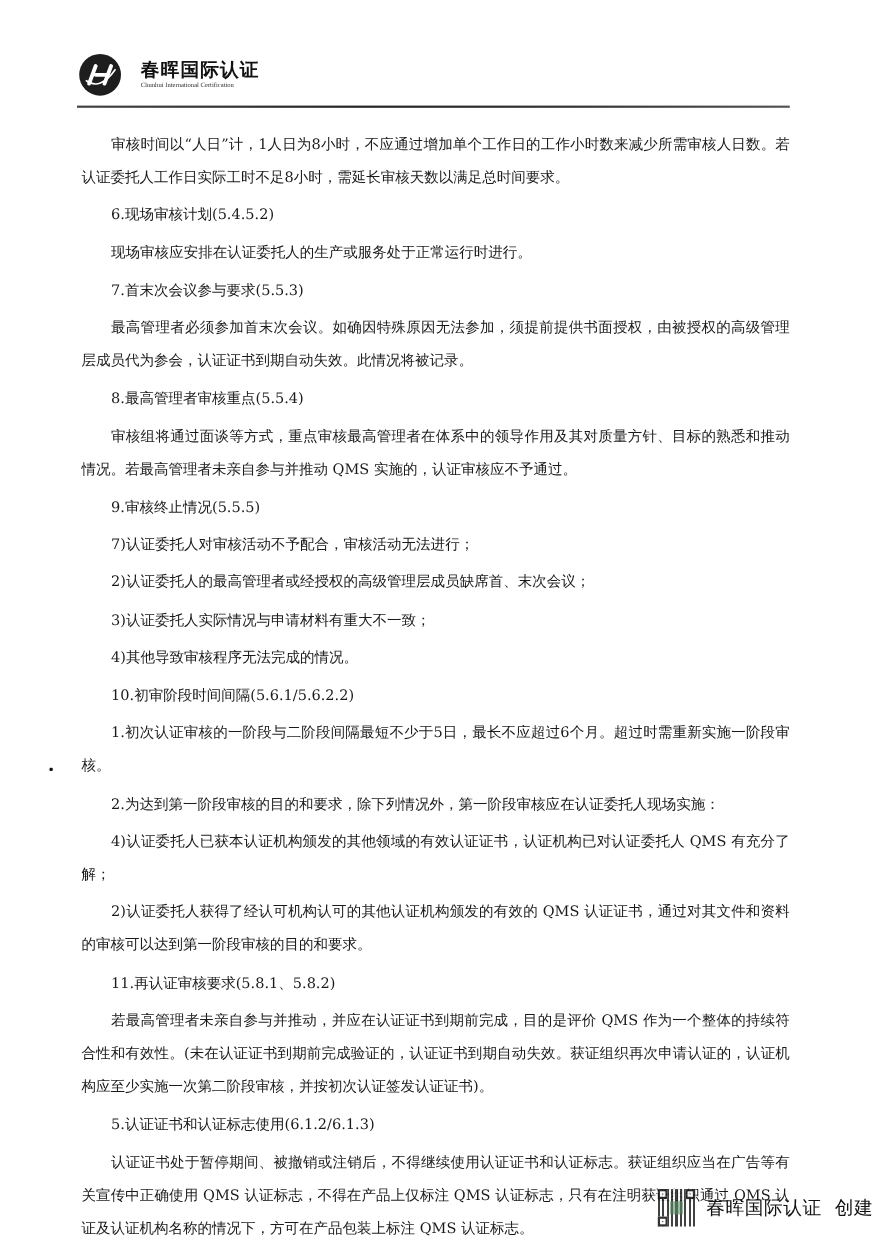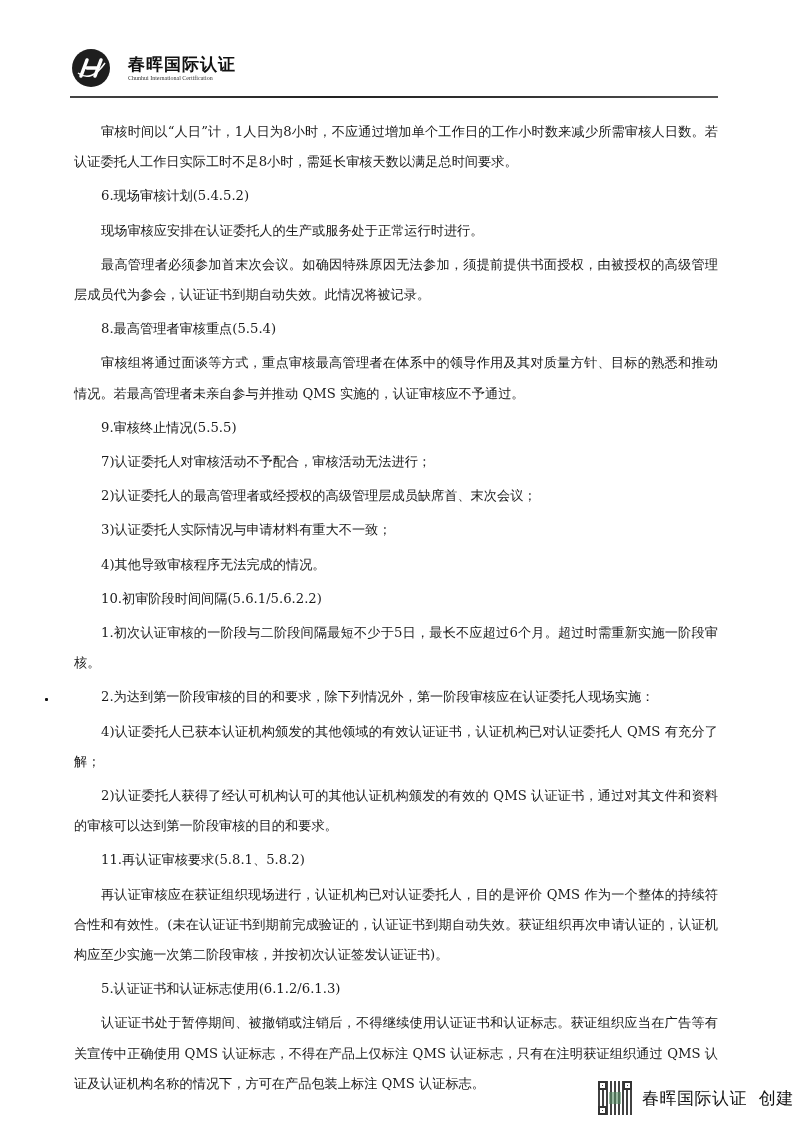--- a/index.html
+++ b/index.html
@@ -73,35 +73,36 @@
     <span class="logo-cn">春晖国际认证</span>
     <span class="logo-en">Chunhui International Certification</span>
   </div>
 </div>
 <div class="header-rule"></div>
 
 <div class="content">
   <p class="indent">审核时间以“人日”计，1人日为8小时，不应通过增加单个工作日的工作小时数来减少所需审核人日数。若认证委托人工作日实际工时不足8小时，需延长审核天数以满足总时间要求。</p>
   <p class="item">6.现场审核计划(5.4.5.2)</p>
   <p class="indent">现场审核应安排在认证委托人的生产或服务处于正常运行时进行。</p>
+  <p class="item">7.首末次会议参与要求(5.5.3)</p>
   <p class="indent">最高管理者必须参加首末次会议。如确因特殊原因无法参加，须提前提供书面授权，由被授权的高级管理层成员代为参会，认证证书到期自动失效。此情况将被记录。</p>
   <p class="item">8.最高管理者审核重点(5.5.4)</p>
   <p class="indent">审核组将通过面谈等方式，重点审核最高管理者在体系中的领导作用及其对质量方针、目标的熟悉和推动情况。若最高管理者未亲自参与并推动 QMS 实施的，认证审核应不予通过。</p>
   <p class="item">9.审核终止情况(5.5.5)</p>
   <p class="item">7)认证委托人对审核活动不予配合，审核活动无法进行；</p>
   <p class="item">2)认证委托人的最高管理者或经授权的高级管理层成员缺席首、末次会议；</p>
   <p class="item">3)认证委托人实际情况与申请材料有重大不一致；</p>
   <p class="item">4)其他导致审核程序无法完成的情况。</p>
   <p class="item">10.初审阶段时间间隔(5.6.1/5.6.2.2)</p>
   <p class="indent">1.初次认证审核的一阶段与二阶段间隔最短不少于5日，最长不应超过6个月。超过时需重新实施一阶段审核。</p>
   <p class="indent">2.为达到第一阶段审核的目的和要求，除下列情况外，第一阶段审核应在认证委托人现场实施：</p>
   <p class="indent">4)认证委托人已获本认证机构颁发的其他领域的有效认证证书，认证机构已对认证委托人 QMS 有充分了解；</p>
   <p class="indent">2)认证委托人获得了经认可机构认可的其他认证机构颁发的有效的 QMS 认证证书，通过对其文件和资料的审核可以达到第一阶段审核的目的和要求。</p>
   <p class="item">11.再认证审核要求(5.8.1、5.8.2)</p>
-  <p class="indent">再认证审核应在获证组织现场进行，认证机构已对认证委托人，目的是评价 QMS 作为一个整体的持续符合性和有效性。(未在认证证书到期前完成验证的，认证证书到期自动失效。获证组织再次申请认证的，认证机构应至少实施一次第二阶段审核，并按初次认证签发认证证书)。</p>
+  <p class="indent">若最高管理者未亲自参与并推动，并应在认证证书到期前完成，目的是评价 QMS 作为一个整体的持续符合性和有效性。(未在认证证书到期前完成验证的，认证证书到期自动失效。获证组织再次申请认证的，认证机构应至少实施一次第二阶段审核，并按初次认证签发认证证书)。</p>
   <p class="item">5.认证证书和认证标志使用(6.1.2/6.1.3)</p>
   <p class="indent">认证证书处于暂停期间、被撤销或注销后，不得继续使用认证证书和认证标志。获证组织应当在广告等有关宣传中正确使用 QMS 认证标志，不得在产品上仅标注 QMS 认证标志，只有在注明获证组织通过 QMS 认证及认证机构名称的情况下，方可在产品包装上标注 QMS 认证标志。</p>
 </div>
 
 <div class="bullet-dot"></div>
 
 <div class="footer">
   <div class="qr">
     <div class="finder f1"></div>
       <div class="finder f2"></div>

